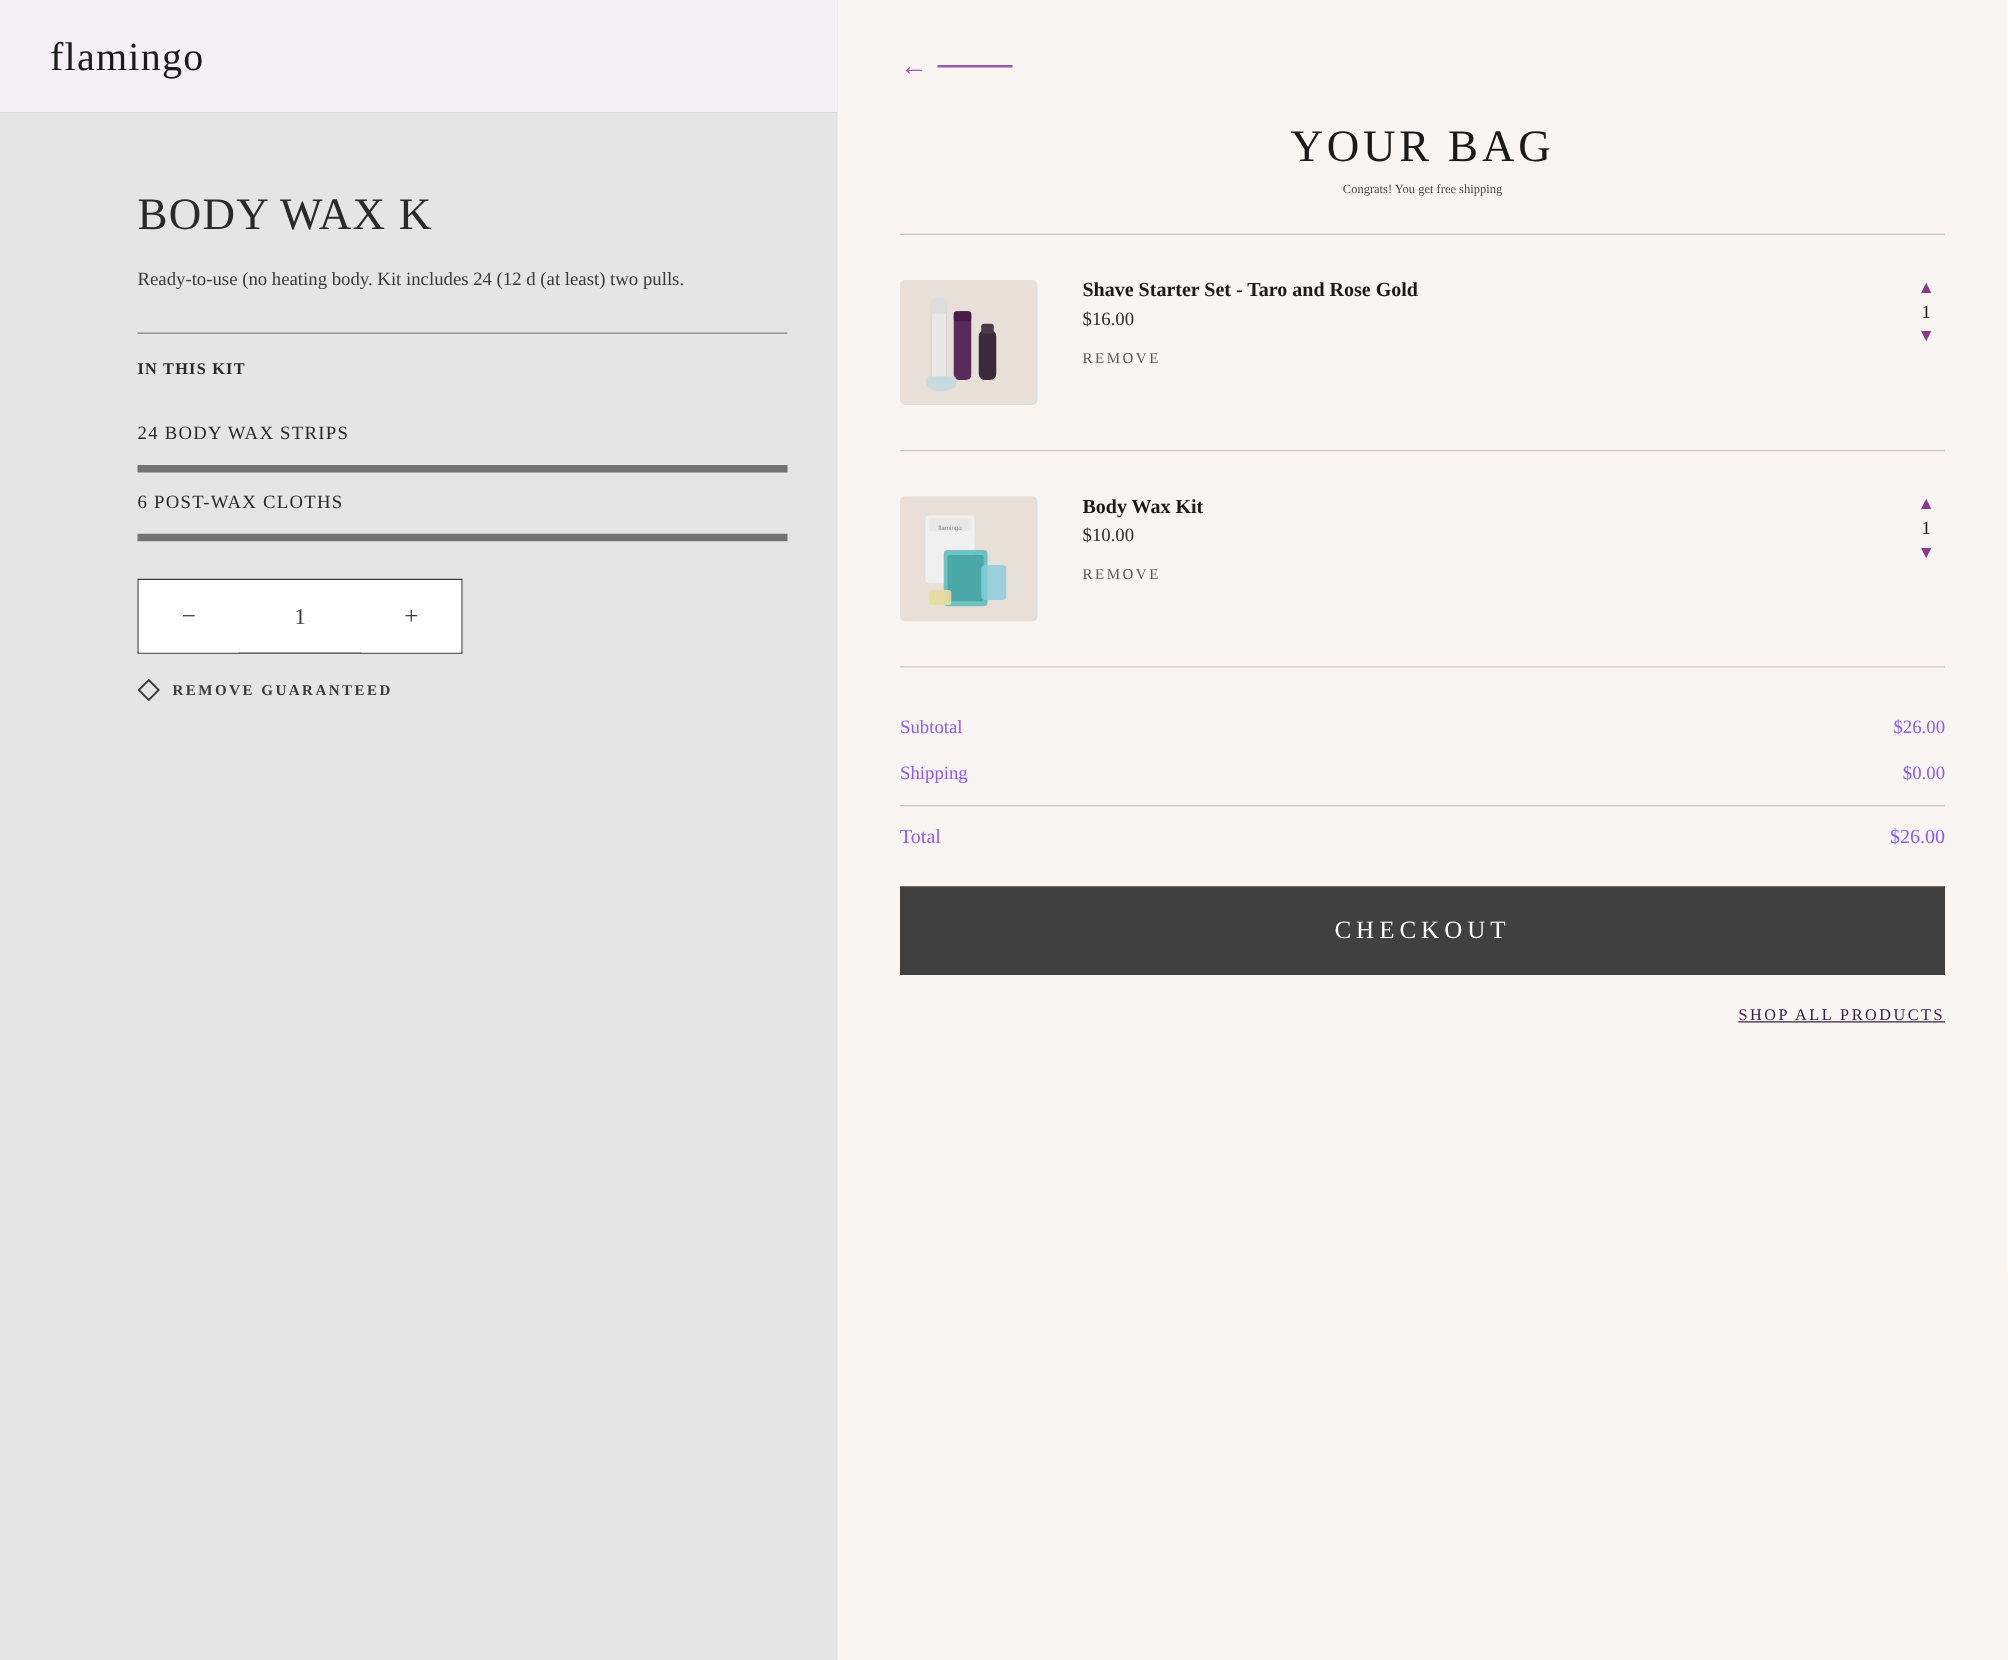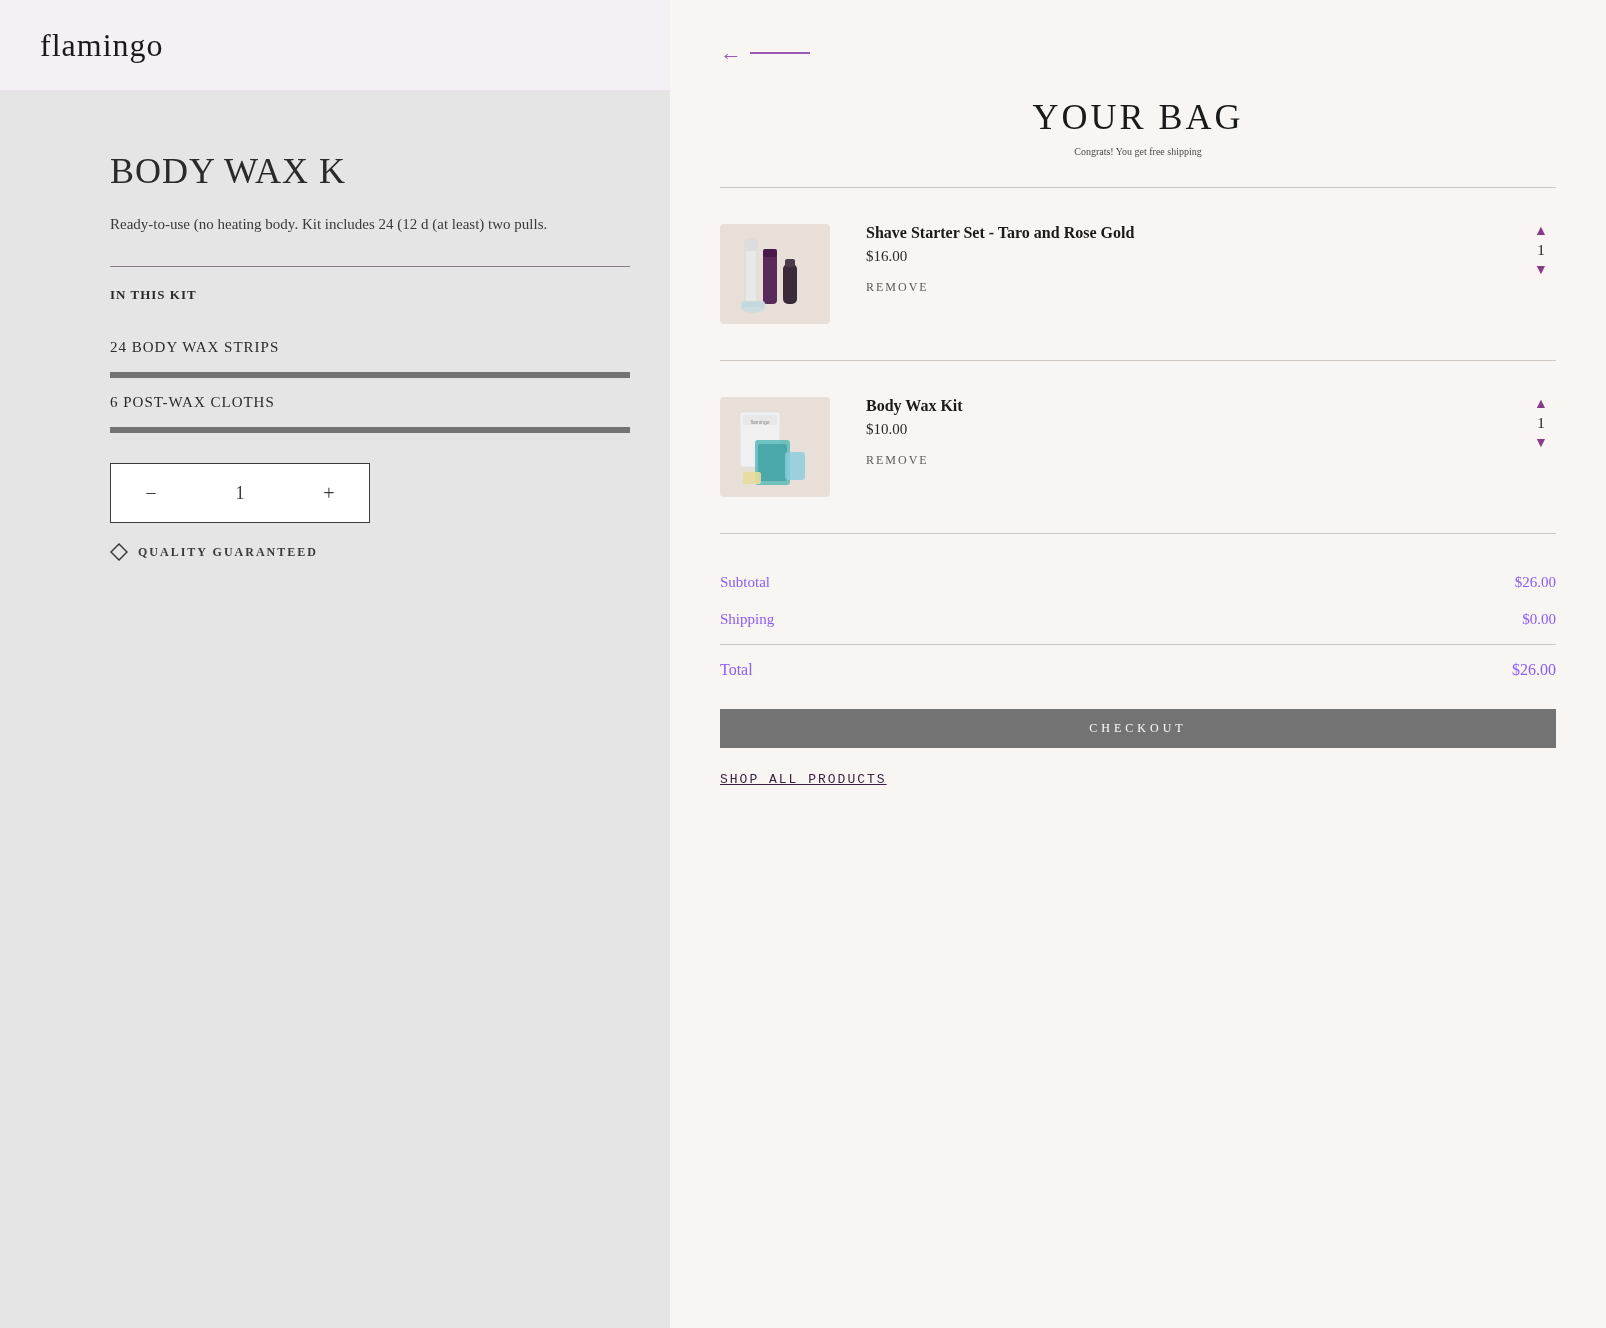--- a/index.html
+++ b/index.html
@@ -219,40 +219,39 @@
       font-weight: normal;
     }
     .summary-divider {
       border: none;
       border-top: 1px solid #d0c8c0;
       margin: 6px 0;
     }
 
     .checkout-btn {
       width: 100%;
-      background-color: #737373;
+      background-color: #404040;
       color: white;
       border: none;
-      padding: 12px;
-      font-size: 12px;
+      padding: 24px;
+      font-size: 20px;
       letter-spacing: 4px;
       cursor: pointer;
       margin-top: 20px;
       font-family: Georgia, serif;
     }
     .shop-link {
       display: block;
-      text-align: left;
+      text-align: right;
       margin-top: 24px;
       font-size: 13px;
       letter-spacing: 2px;
       color: #3d2040;
       text-decoration: underline;
       cursor: pointer;
-      font-family: Liberation Mono, monospace;
     }
   </style>
 </head>
 <body>
 
 <div class="left-panel">
   <div class="logo-area">
     <span class="logo-text">flamingo</span>
   </div>
   <div class="product-area">
@@ -264,21 +263,21 @@
     <div class="kit-item">6 POST-WAX CLOTHS</div>
     <div class="qty-control">
       <div class="qty-btn">−</div>
       <div class="qty-value">1</div>
       <div class="qty-btn">+</div>
     </div>
     <div class="quality-badge">
       <svg width="18" height="18" viewBox="0 0 18 18" fill="none">
         <polygon points="9,1 17,9 9,17 1,9" stroke="#3a3a3a" stroke-width="1.5" fill="none"></polygon>
       </svg>
-      <span>QUALITY GUARANTEED</span>
+      <span>REMOVE GUARANTEED</span>
     </div>
   </div>
 </div>
 
 <div class="right-panel">
   <div class="back-arrow">
     <span>←</span>
     <span style="width:60px; height:2px; background:#9b59b6; display:inline-block; vertical-align:middle;"></span>
   </div>
 

